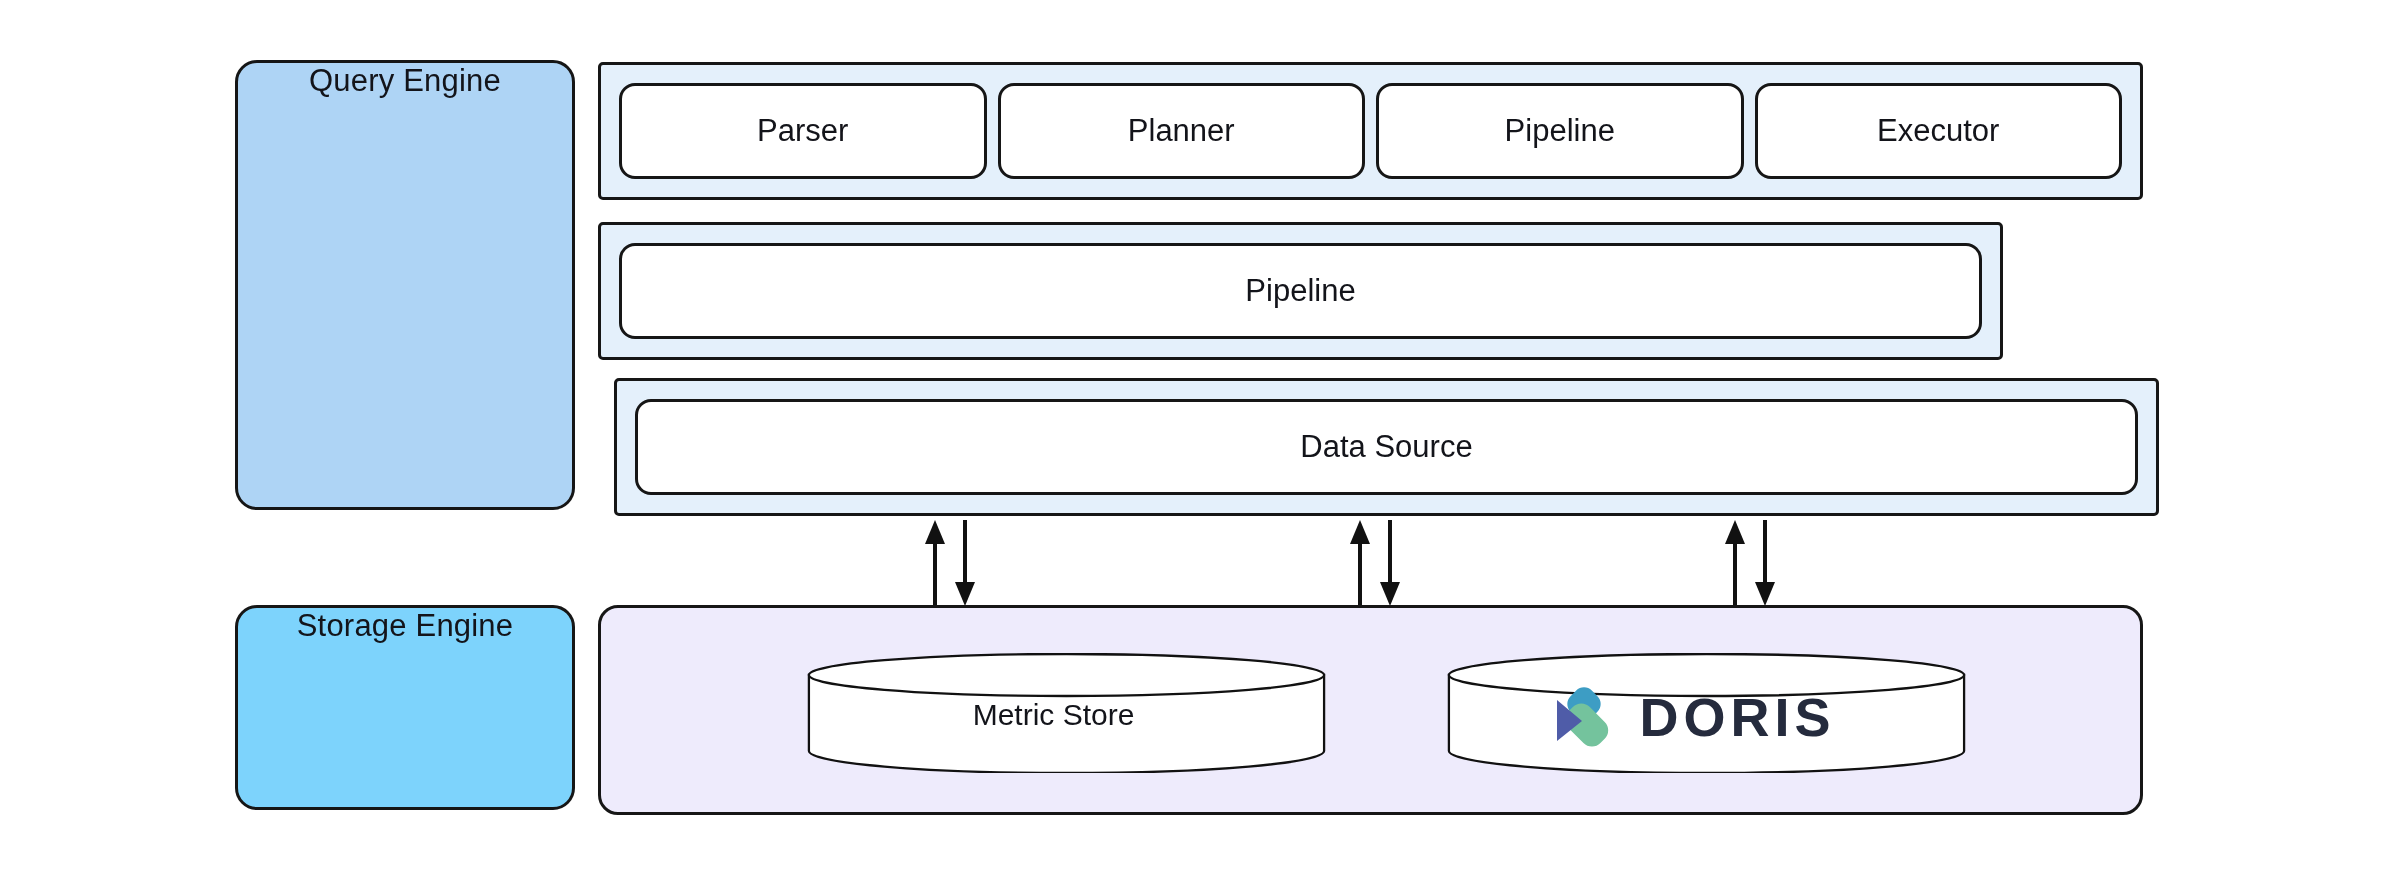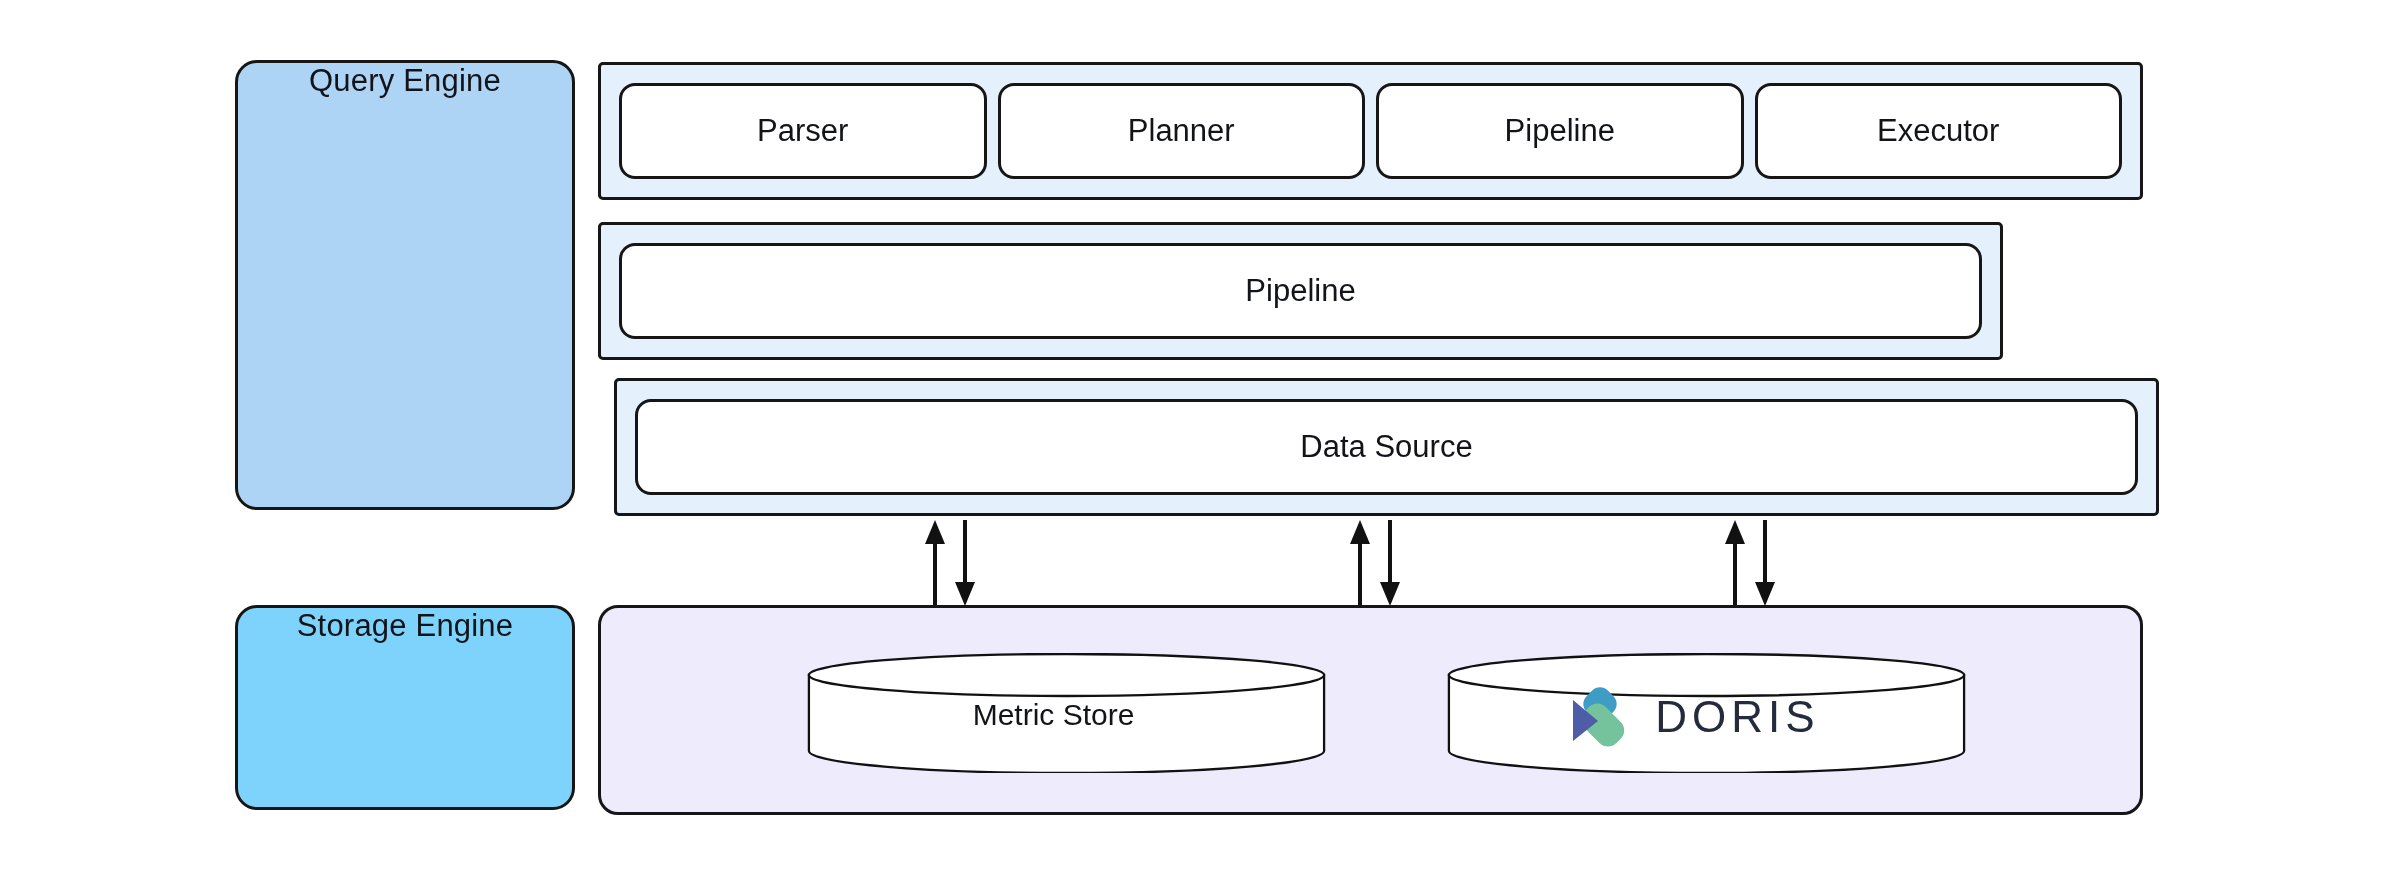--- a/index.html
+++ b/index.html
@@ -94,24 +94,24 @@
     left: 0; right: 0;
     top: 53%;
     transform: translateY(-50%);
     display: flex;
     align-items: center;
     justify-content: center;
     gap: 26px;
     pointer-events: none;
   }
   .doris-word {
-    font-size: 44px;
+    font-size: 54px;
     letter-spacing: 5px;
     color: #252b3d;
-    font-weight: 400;
+    font-weight: 700;
   }
 
   
   .arrow-pair { position: absolute; }
 </style>
 </head>
 <body>
 
 <div id="diagram">
 

